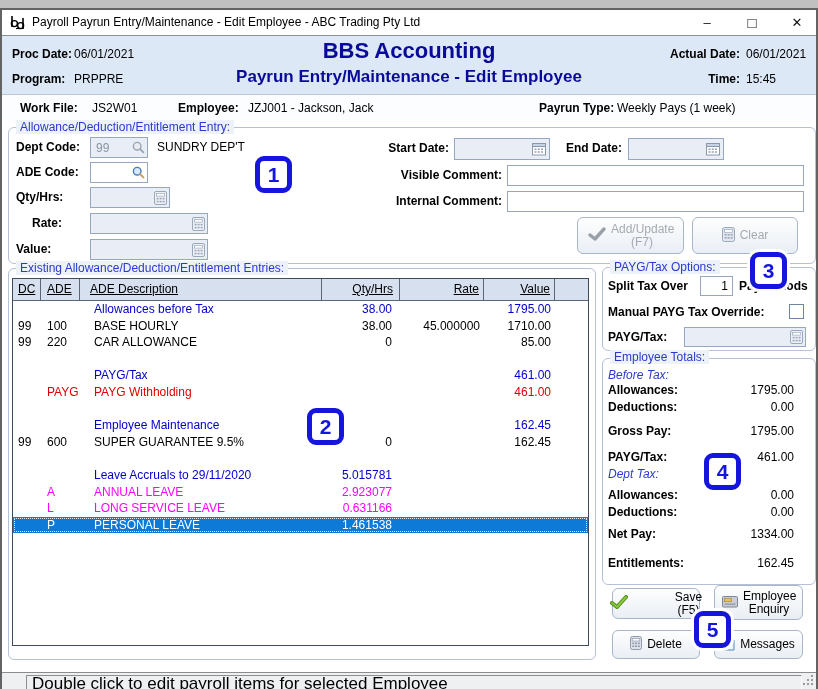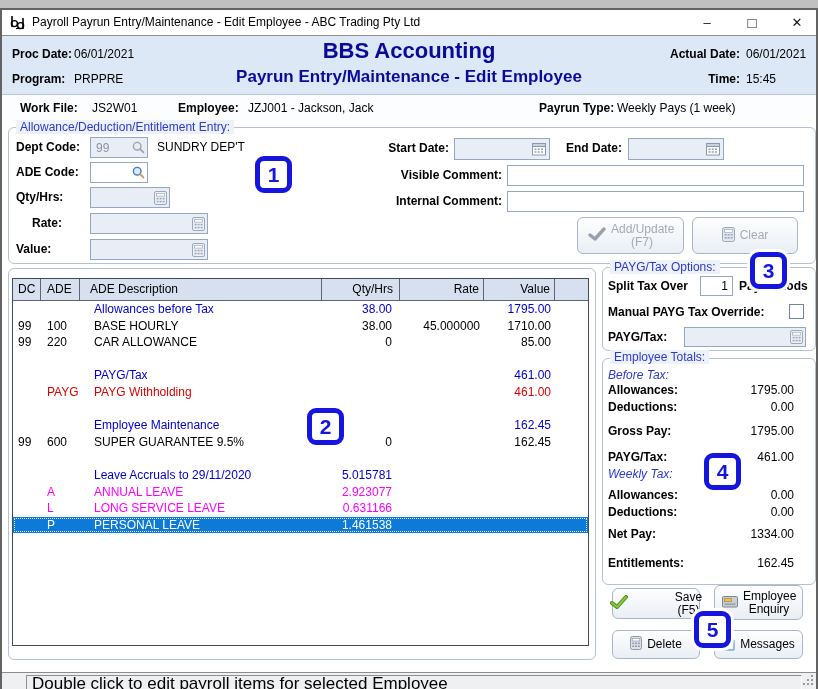--- a/index.html
+++ b/index.html
@@ -49,21 +49,21 @@
          background:linear-gradient(#fefefe,#e9eef5); display:flex; align-items:center;
          justify-content:center; gap:5px; font-size:12px; color:#000; text-align:center; cursor:default; }
   .btn.disabled { color:#a6aab2; }
   .btn .blabel { line-height:13px; }
 
   
   .tbl { position:absolute; left:10px; top:268px; width:577px; height:368px;
          background:#fff; border:1px solid #404a5a; box-sizing:border-box; overflow:hidden; }
   .thead { display:flex; height:21px; line-height:20px; background:#d6e0ef;
            border-bottom:1px solid #5c6678; font-size:12px; color:#000; }
-  .th { box-sizing:border-box; border-right:1px solid #5c6678; white-space:nowrap; }
+  .th { box-sizing:border-box; border-right:1px solid #5c6678; white-space:nowrap;text-decoration:underline; }
   .th-dc{width:28px;padding-left:5px;} .th-ade{width:39px;padding-left:6px;}
   .th-desc{width:242px;padding-left:10px;} .th-qty{width:78px;text-align:right;padding-right:6px;}
   .th-rate{width:84px;text-align:right;padding-right:4px;} .th-value{width:71px;text-align:right;padding-right:4px;}
   .th-fill{flex:1;border-right:none;}
   .trow { display:flex; height:16.6px; line-height:16.6px; font-size:12px; white-space:nowrap; }
   .tc { box-sizing:border-box; overflow:visible; }
   .tc-dc{width:28px;padding-left:5px;} .tc-ade{width:39px;padding-left:6px;}
   .tc-desc{width:242px;padding-left:14px;} .tc-qty{width:78px;text-align:right;padding-right:8px;}
   .tc-rate{width:84px;text-align:right;padding-right:4px;} .tc-value{width:71px;text-align:right;padding-right:4px;}
   .s-summary{color:#0000cc;} .s-data{color:#000;} .s-tax{color:#e00000;}
@@ -279,20 +279,21 @@
             <rect x="8.6" y="7" width="2" height="1.6"></rect>
             <rect x="2.6" y="10" width="2" height="1.6"></rect>
             <rect x="5.6" y="10" width="2" height="1.6"></rect>
             <rect x="8.6" y="10" width="2" height="1.6"></rect>
           </g>
         </svg>
     </span>
     <span class="blabel">Clear</span>
   </div>
 
+  <span class="glabel" style="left:14px; top:251px;">Existing Allowance/Deduction/Entitlement Entries:</span>
   <div class="group" style="left:6px; top:258px; width:586px; height:390px;"></div>
 
   <div class="tbl">
     <div class="thead">
       <span class="th th-dc">DC</span>
       <span class="th th-ade">ADE</span>
       <span class="th th-desc">ADE Description</span>
       <span class="th th-qty">Qty/Hrs</span>
       <span class="th th-rate">Rate</span>
       <span class="th th-value">Value</span>
@@ -446,21 +447,21 @@
   <div class="group" style="left:600px; top:348px; width:212px; height:225px;"></div>
   <span class="i" style="left:606px; top:358px;">Before Tax:</span>
   <span class="b" style="left:606px; top:373px;">Allowances:</span>
   <span class="tval" style="top:373px;">1795.00</span>
   <span class="b" style="left:606px; top:390px;">Deductions:</span>
   <span class="tval" style="top:390px;">0.00</span>
   <span class="b" style="left:606px; top:414px;">Gross Pay:</span>
   <span class="tval" style="top:414px;">1795.00</span>
   <span class="b" style="left:606px; top:440px;">PAYG/Tax:</span>
   <span class="tval" style="top:440px;">461.00</span>
-  <span class="i" style="left:606px; top:457px;">Weekly Tax:</span>
+  <span class="i" style="left:606px; top:457px;">Dept Tax:</span>
   <span class="b" style="left:606px; top:478px;">Allowances:</span>
   <span class="tval" style="top:478px;">0.00</span>
   <span class="b" style="left:606px; top:495px;">Deductions:</span>
   <span class="tval" style="top:495px;">0.00</span>
   <span class="b" style="left:606px; top:517px;">Net Pay:</span>
   <span class="tval" style="top:517px;">1334.00</span>
   <span class="b" style="left:606px; top:546px;">Entitlements:</span>
   <span class="tval" style="top:546px;">162.45</span>
 
   <div class="btn" style="left:610px; top:578px; width:88px; height:31px;gap:47px;">

